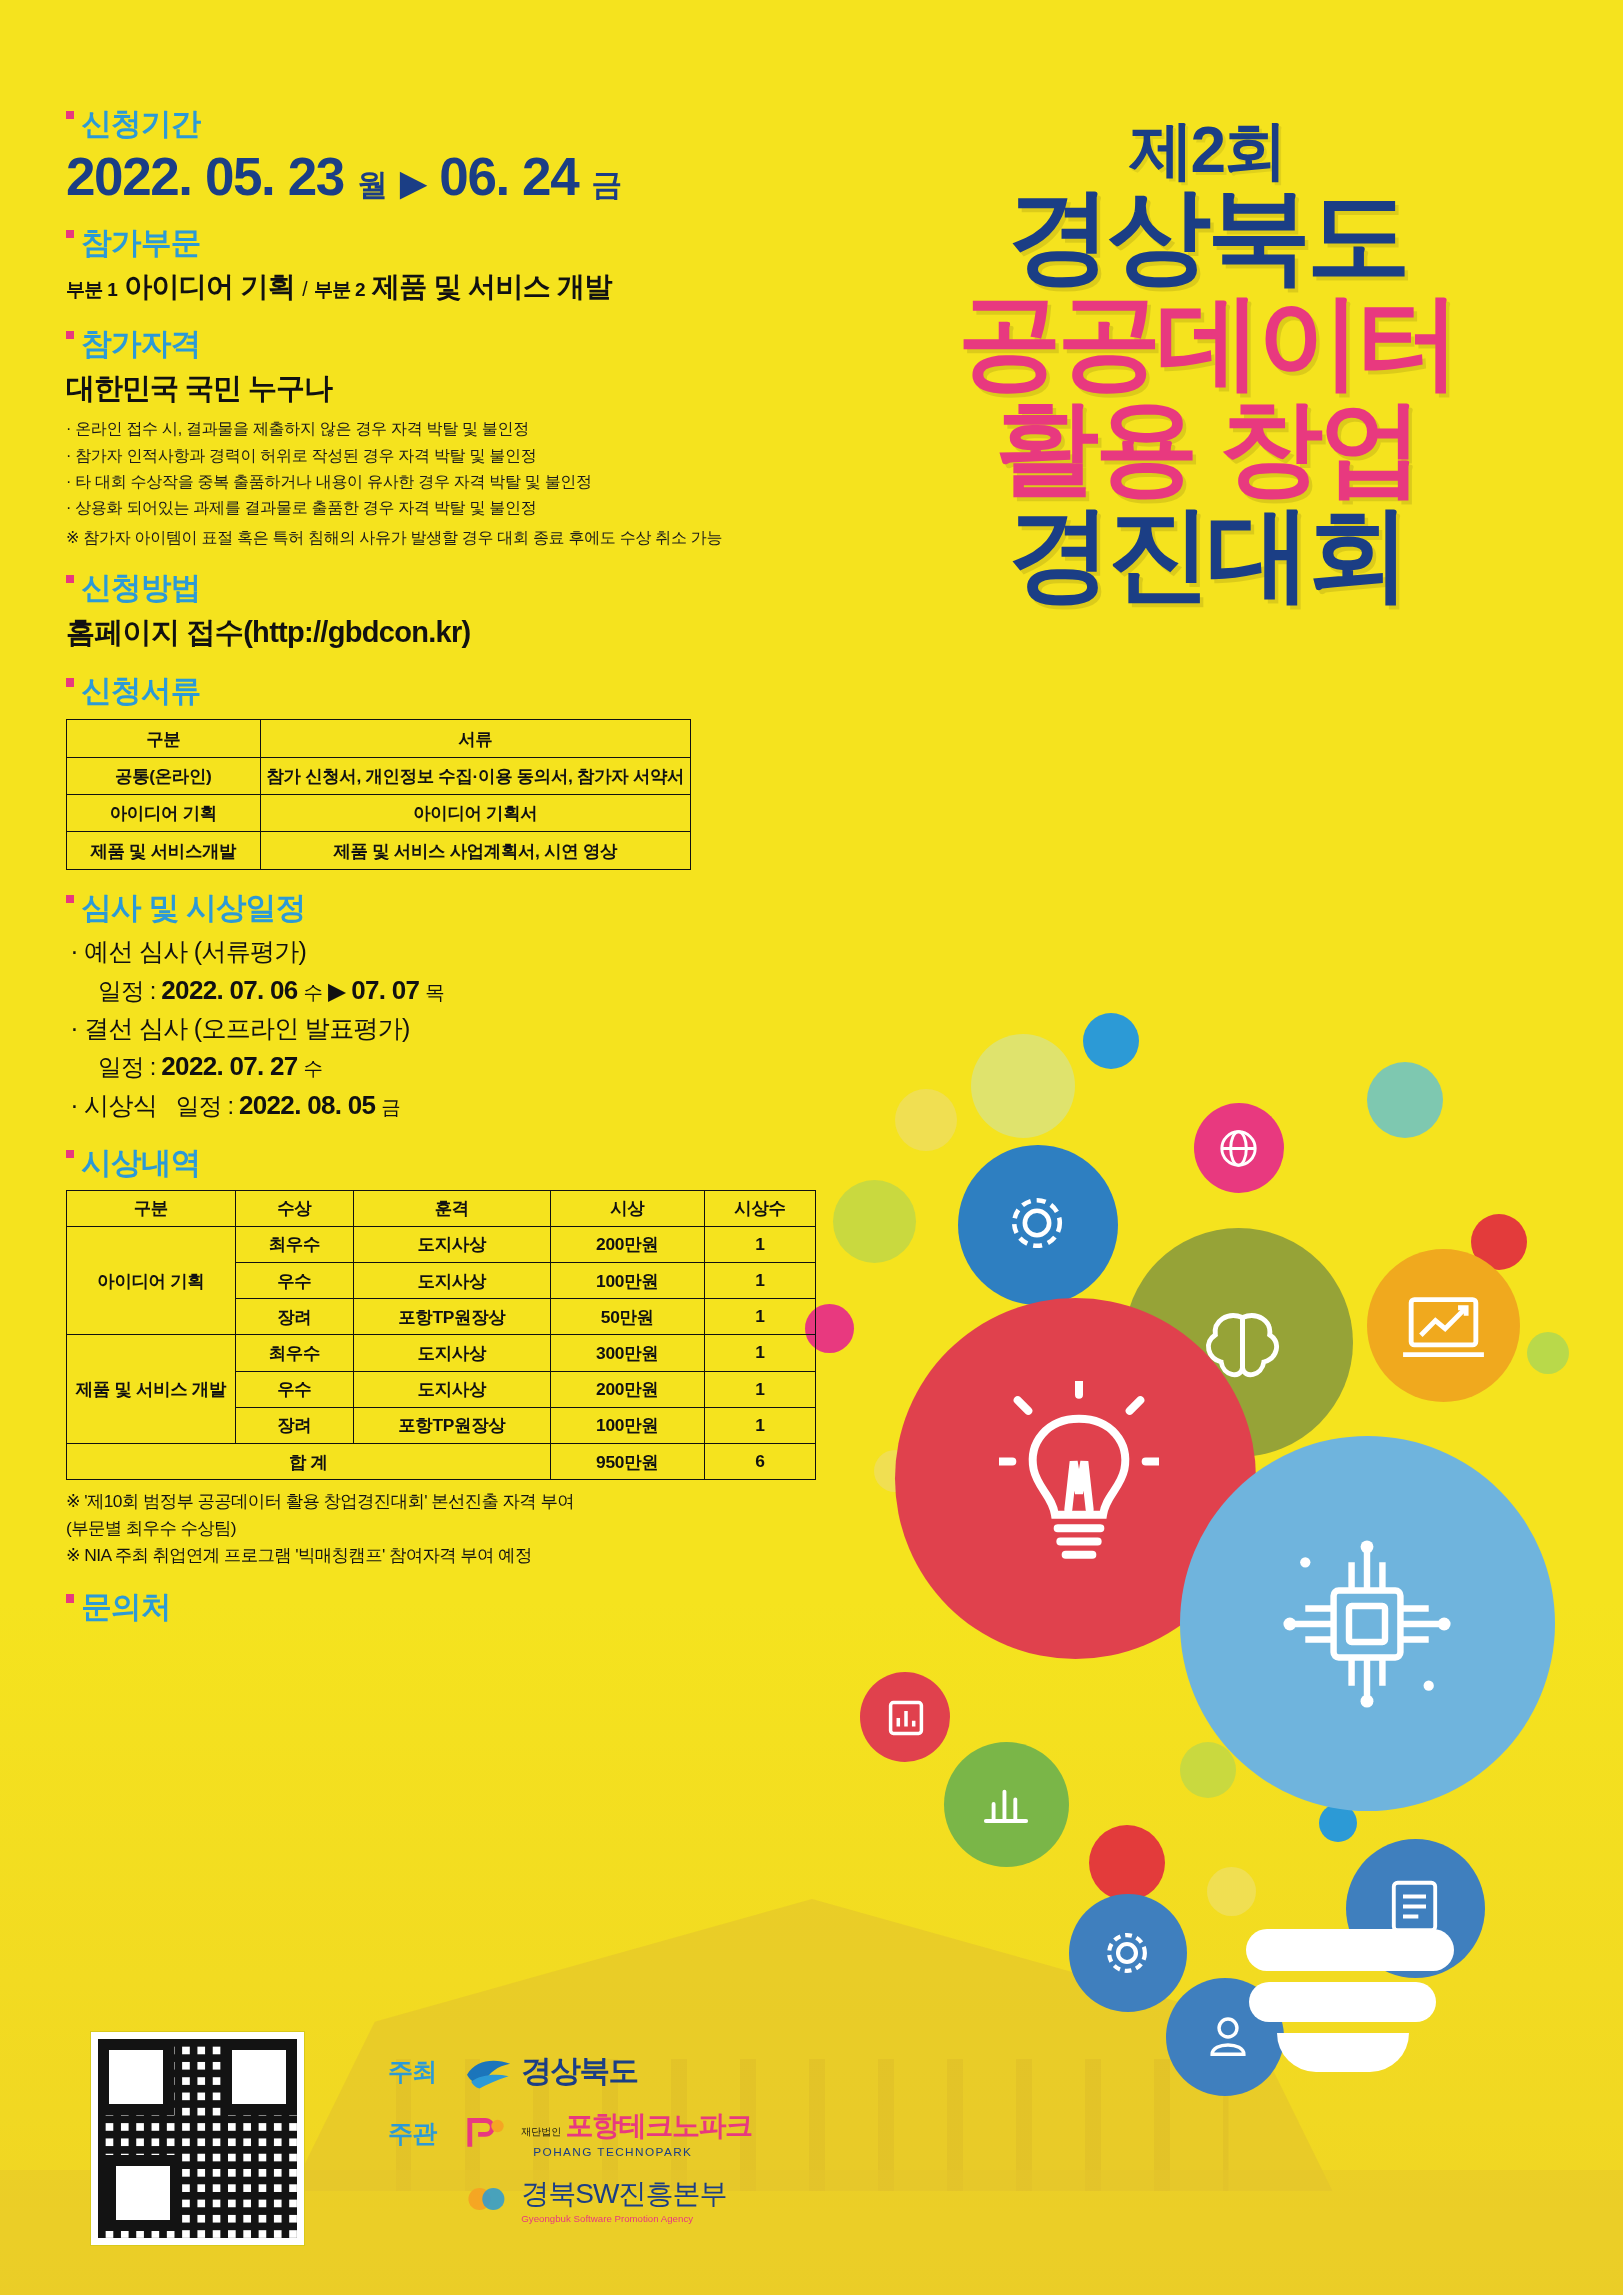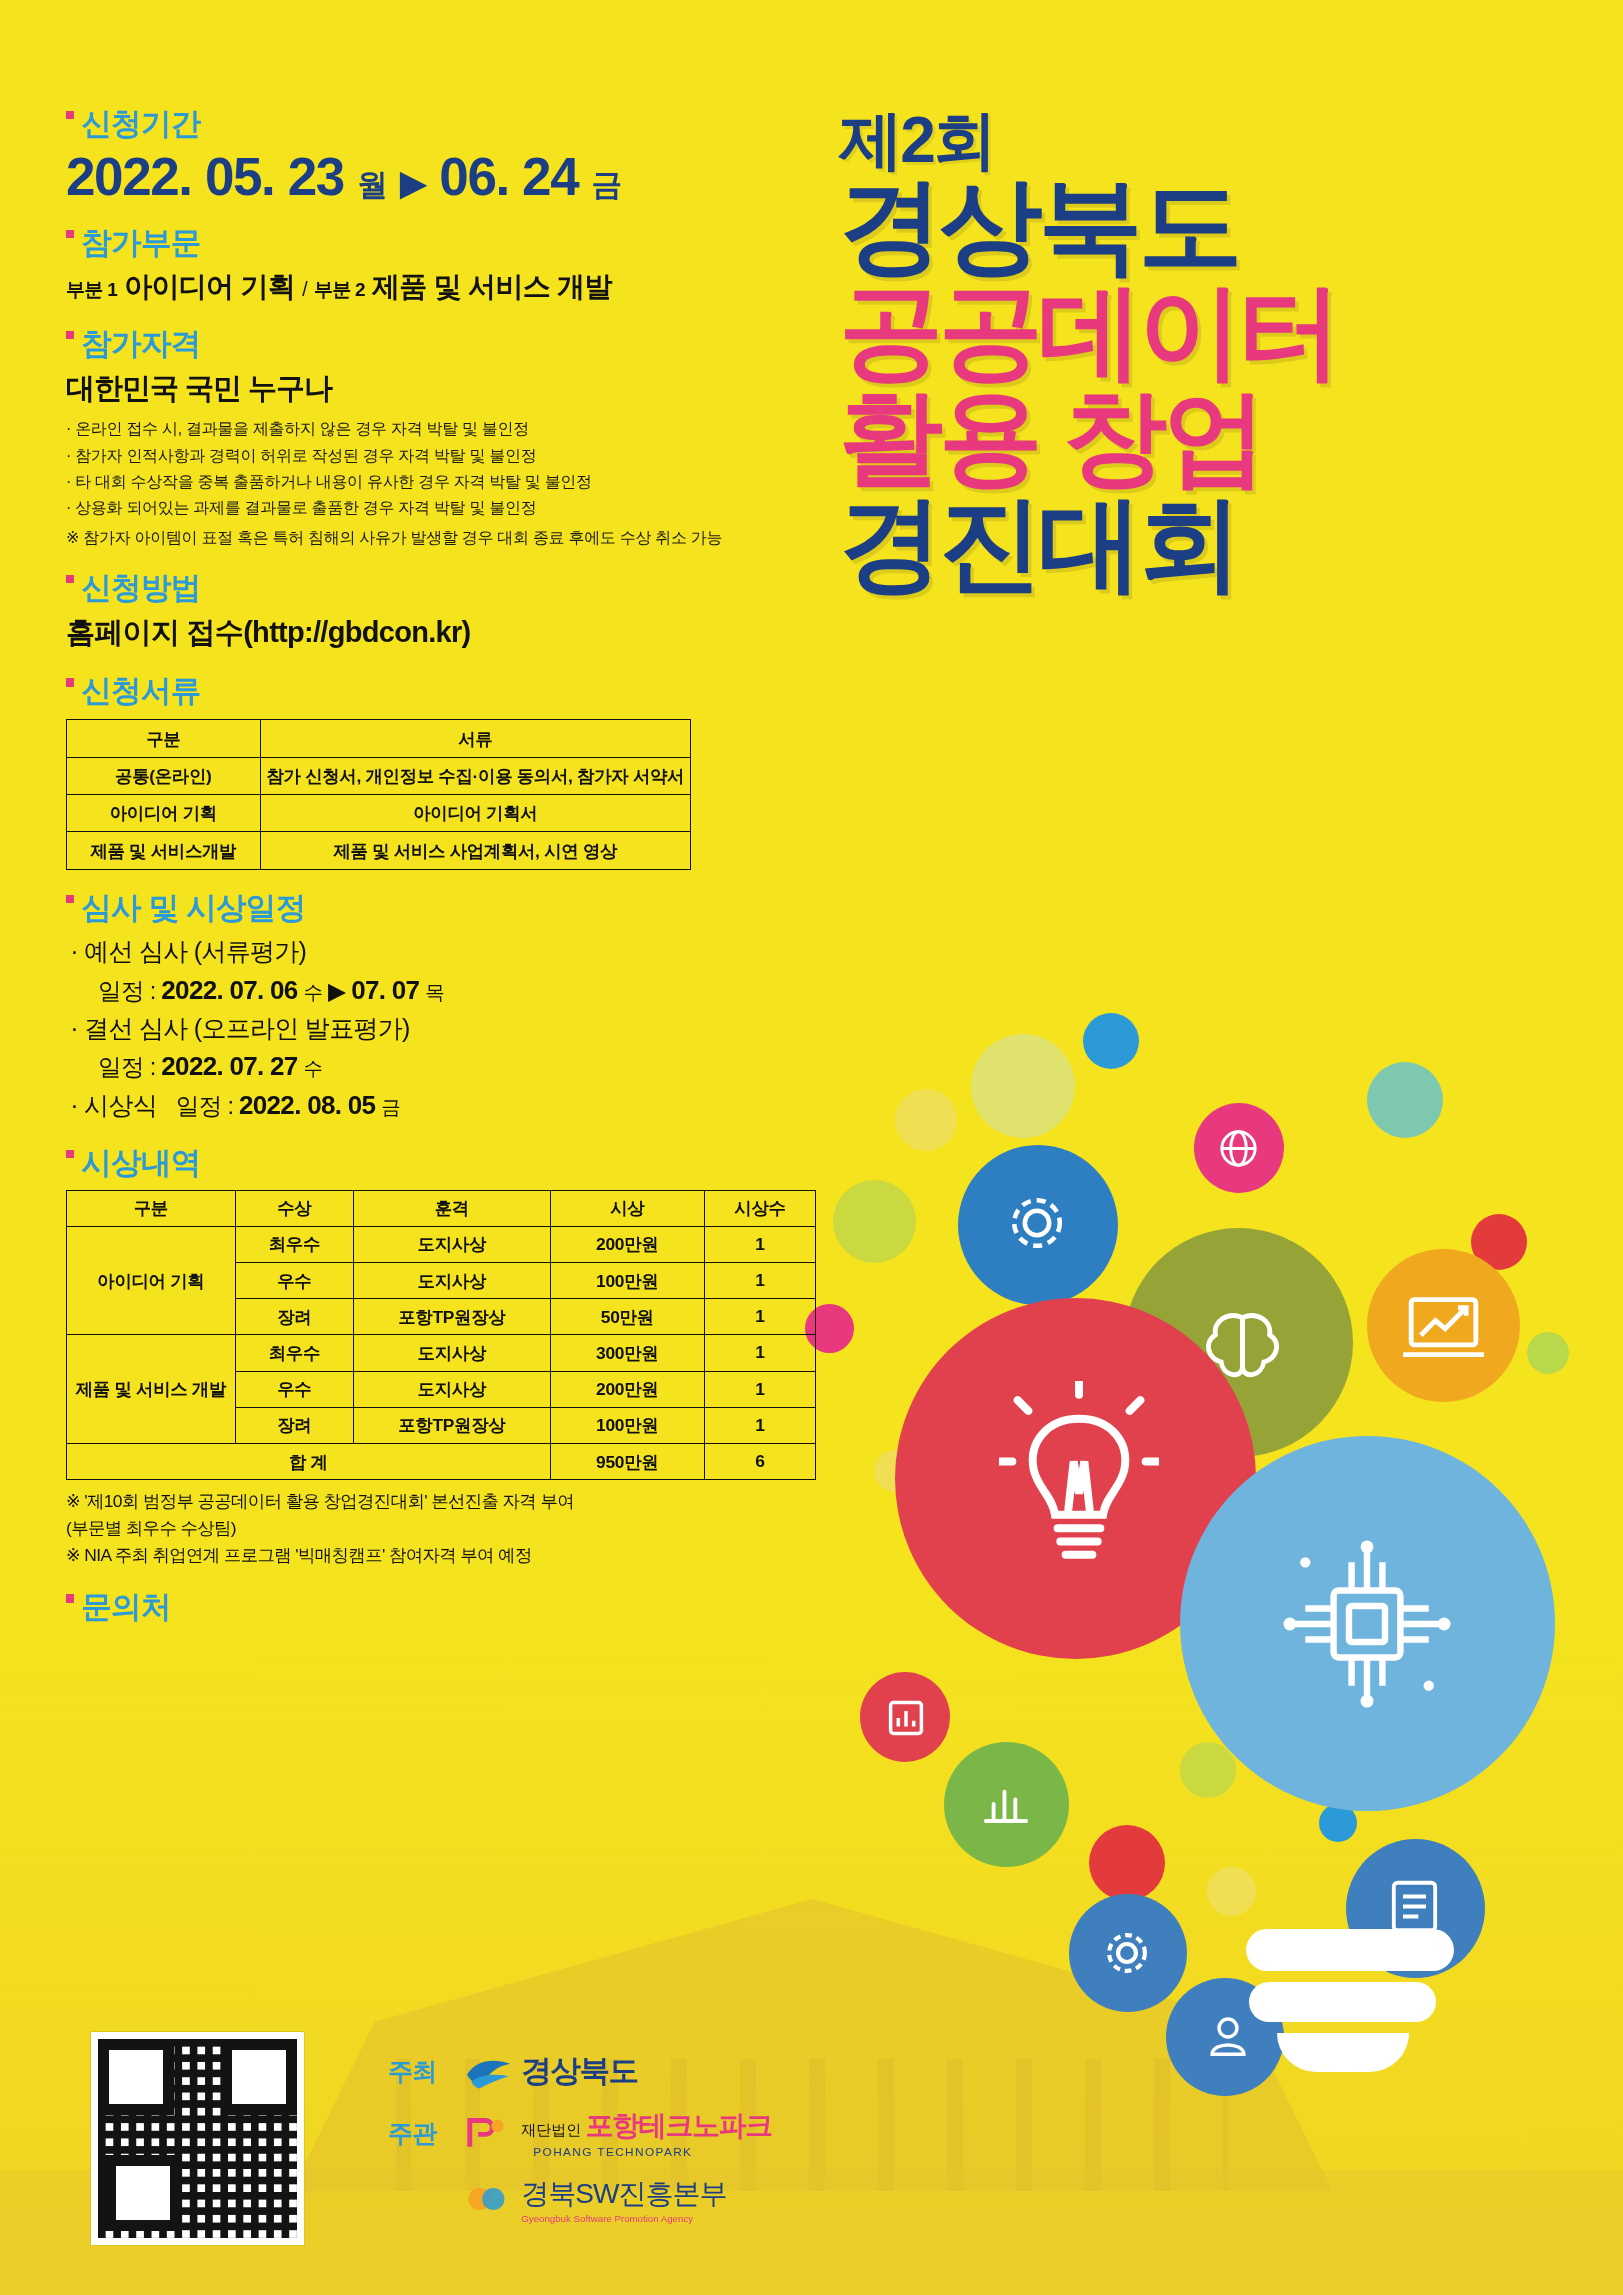--- a/index.html
+++ b/index.html
@@ -117,21 +117,21 @@
   .org-name{font-size:30.5px;font-weight:bold;color:#1b3e85;letter-spacing:-1.4px;}
   .org-name2{font-size:28px;font-weight:bold;color:#e8397f;letter-spacing:-1.4px;}
   .org-sub{font-size:11.8px;color:#1b3e85;letter-spacing:1.4px;margin-left:12px;}
   .org-name3{font-size:28px;font-weight:normal;color:#1b3e85;letter-spacing:-1px;text-align:center;}
   .org-sub3{font-size:9.7px;color:#e8397f;letter-spacing:0px;}
 
   .logo-mark{width:49px;height:36px;margin-right:8.3px;flex:none;}
 
   
   .right-title{
-    position:absolute;right:49px;top:108px;width:736px;text-align:left;z-index:6;
+    position:absolute;right:49px;top:118px;width:736px;text-align:center;z-index:6;
   }
   .t-small{
     font-size:64px;font-weight:bold;color:#1b3e85;letter-spacing:-2.8px;line-height:1;
     text-shadow:2.8px 2.8px 0 rgba(0,0,0,.08);
   }
   .t-l1{font-size:104px;font-weight:bold;color:#1b3e85;letter-spacing:-4.2px;line-height:1.02;
         text-shadow:3.5px 3.5px 0 rgba(0,0,0,.10);}
   .t-l2{font-size:104px;font-weight:bold;color:#e8397f;letter-spacing:-4.2px;line-height:1.02;
         text-shadow:3.5px 3.5px 0 rgba(0,0,0,.10);}
   .t-l3{font-size:104px;font-weight:bold;color:#e8397f;letter-spacing:-4.2px;line-height:1.02;
@@ -357,21 +357,21 @@
     </div>
 
     <div class="org-row">
       <div class="org-label">주관</div>
       <svg class="logo-mark" viewBox="0 0 70 52">
         <path d="M8 46 L8 8 L30 8 C44 8,44 28,30 28 L20 28" stroke="#e8397f" stroke-width="7" fill="none"></path>
         <circle cx="48" cy="16" r="9" fill="#f5a623"></circle>
       </svg>
       <div>
         <div style="display:flex;align-items:baseline;">
-          <span style="font-size:15px;color:#111;margin-right:4.2px;line-height:1.1;">재단법인</span>
+          <span style="font-size:10px;color:#111;margin-right:4.2px;line-height:1.1;">재단법인</span>
           <span class="org-name2">포항테크노파크</span>
         </div>
         <div class="org-sub">POHANG TECHNOPARK</div>
       </div>
     </div>
 
     <div class="org-row" style="margin-left:76px;">
       <svg class="logo-mark" viewBox="0 0 70 52">
         <circle cx="22" cy="26" r="16" fill="#f5a623"></circle>
         <circle cx="42" cy="26" r="16" fill="#2c9ad6" opacity=".85"></circle>

